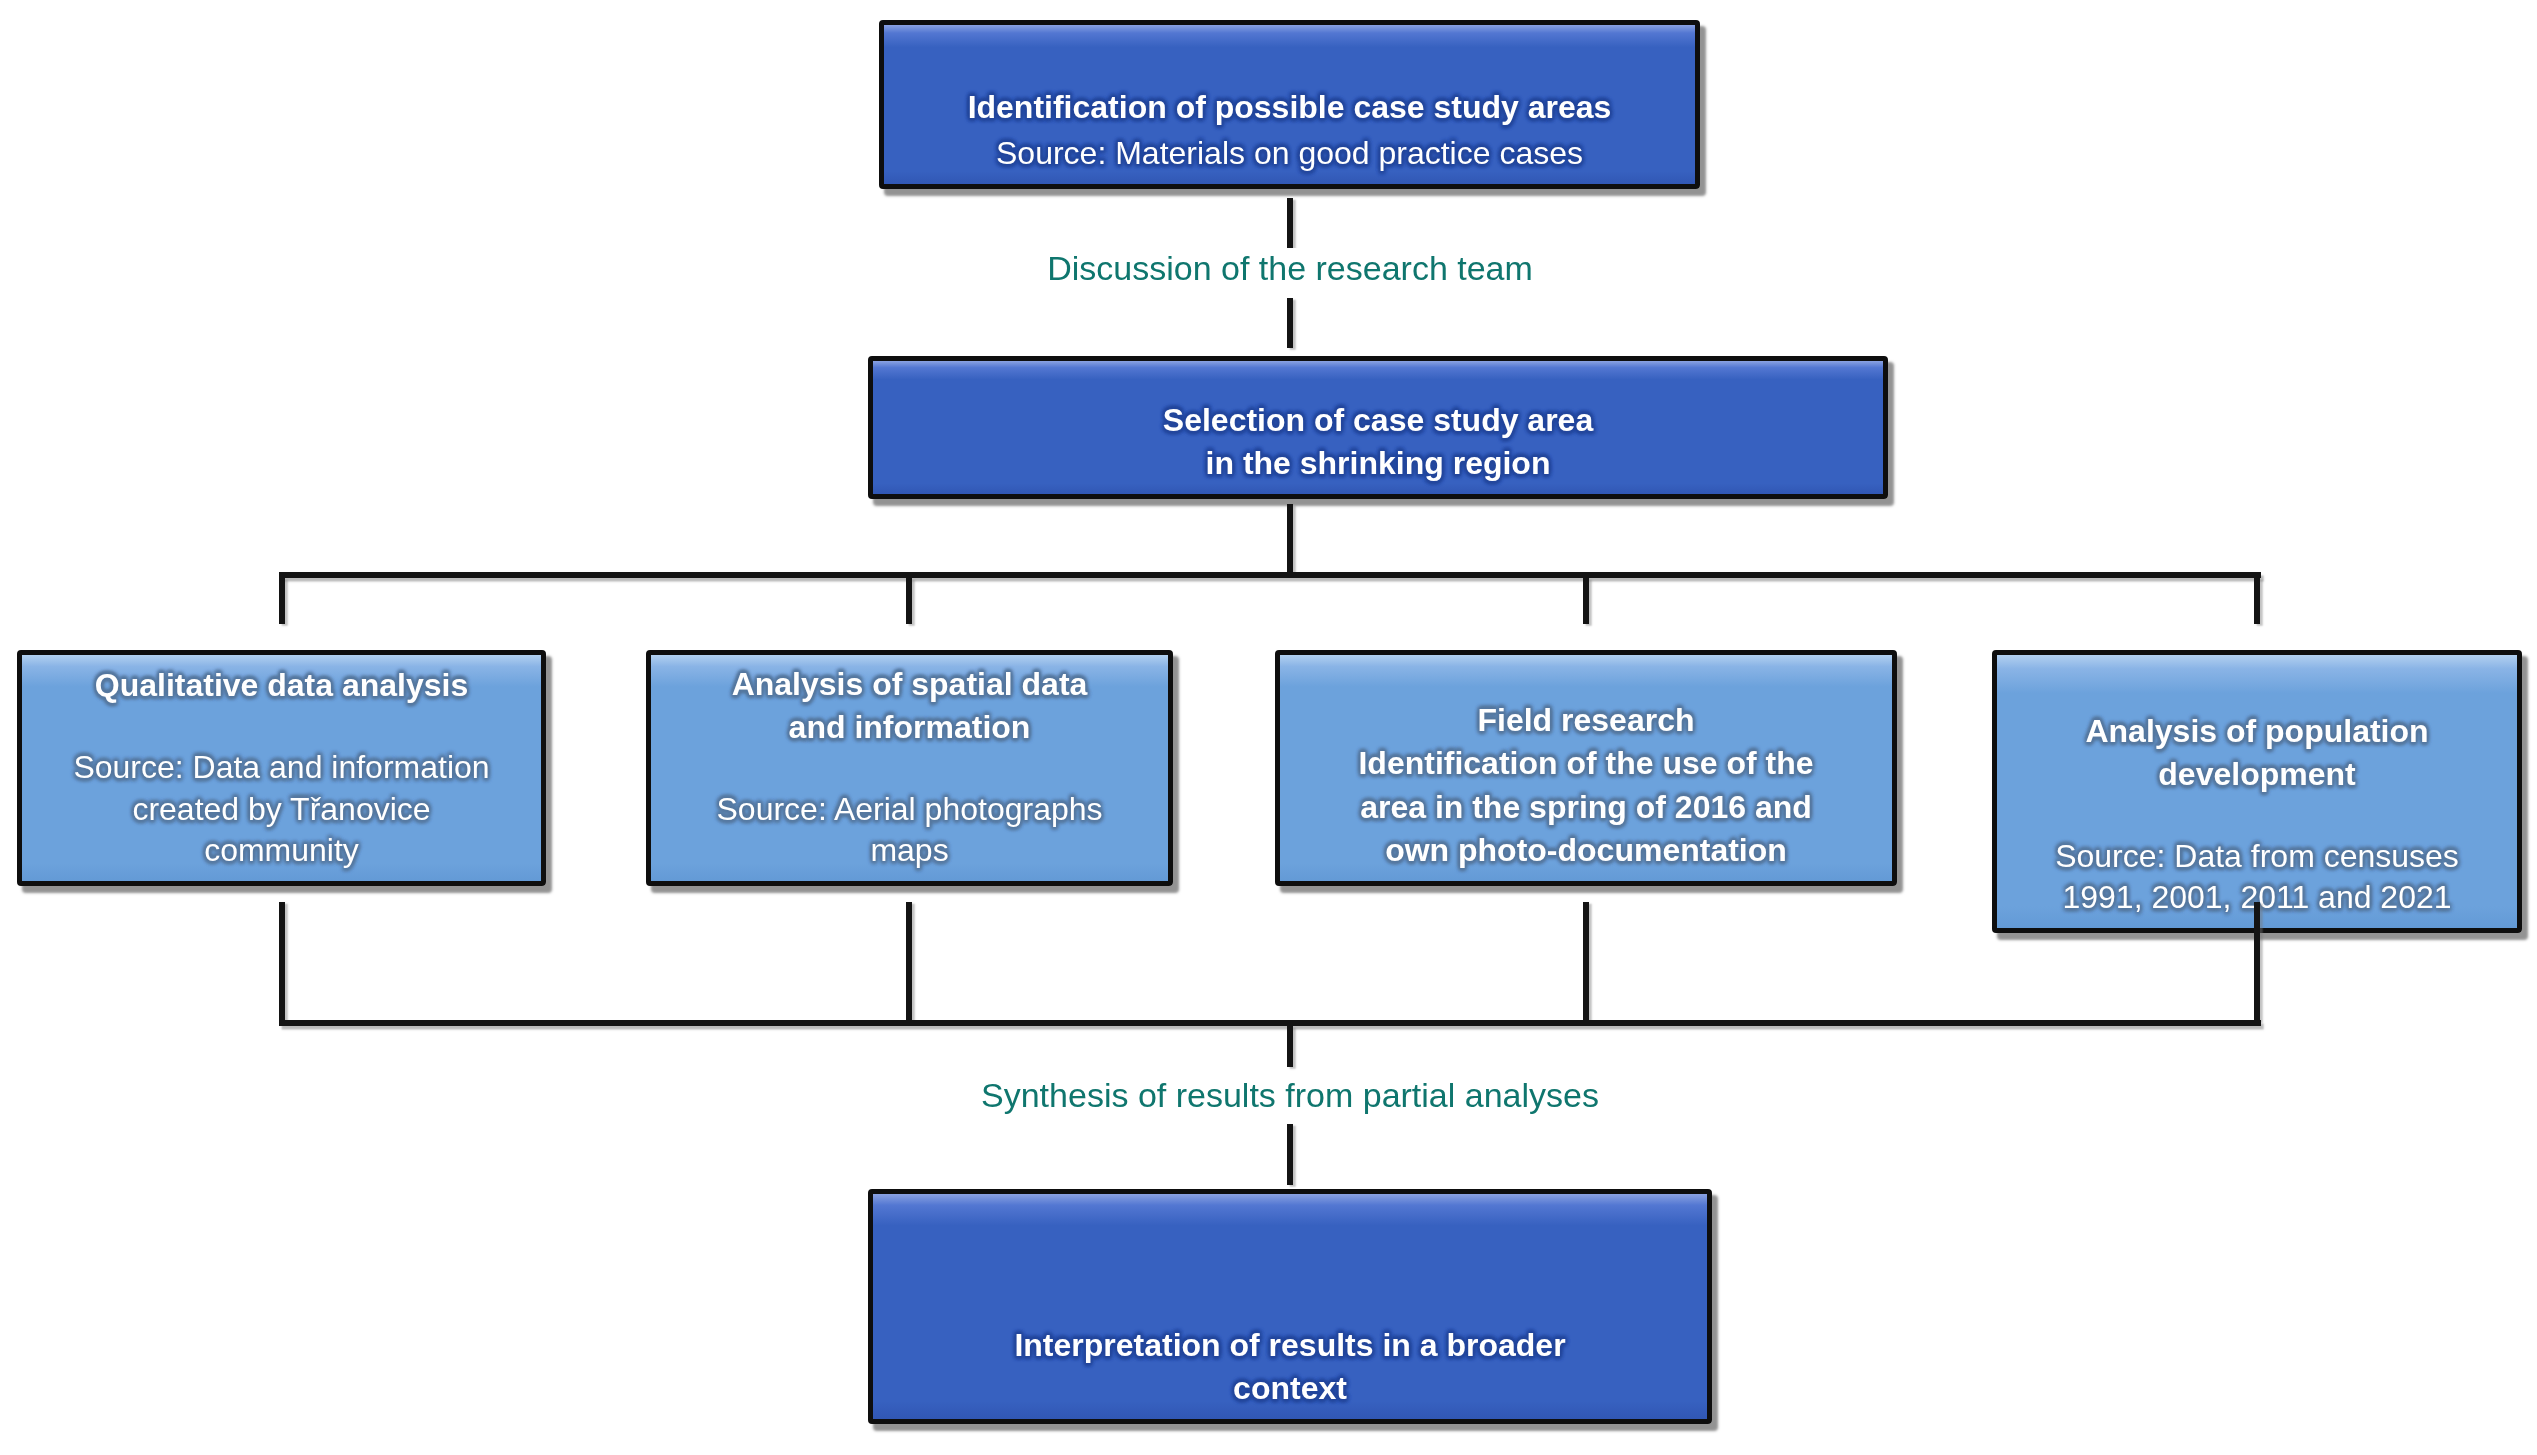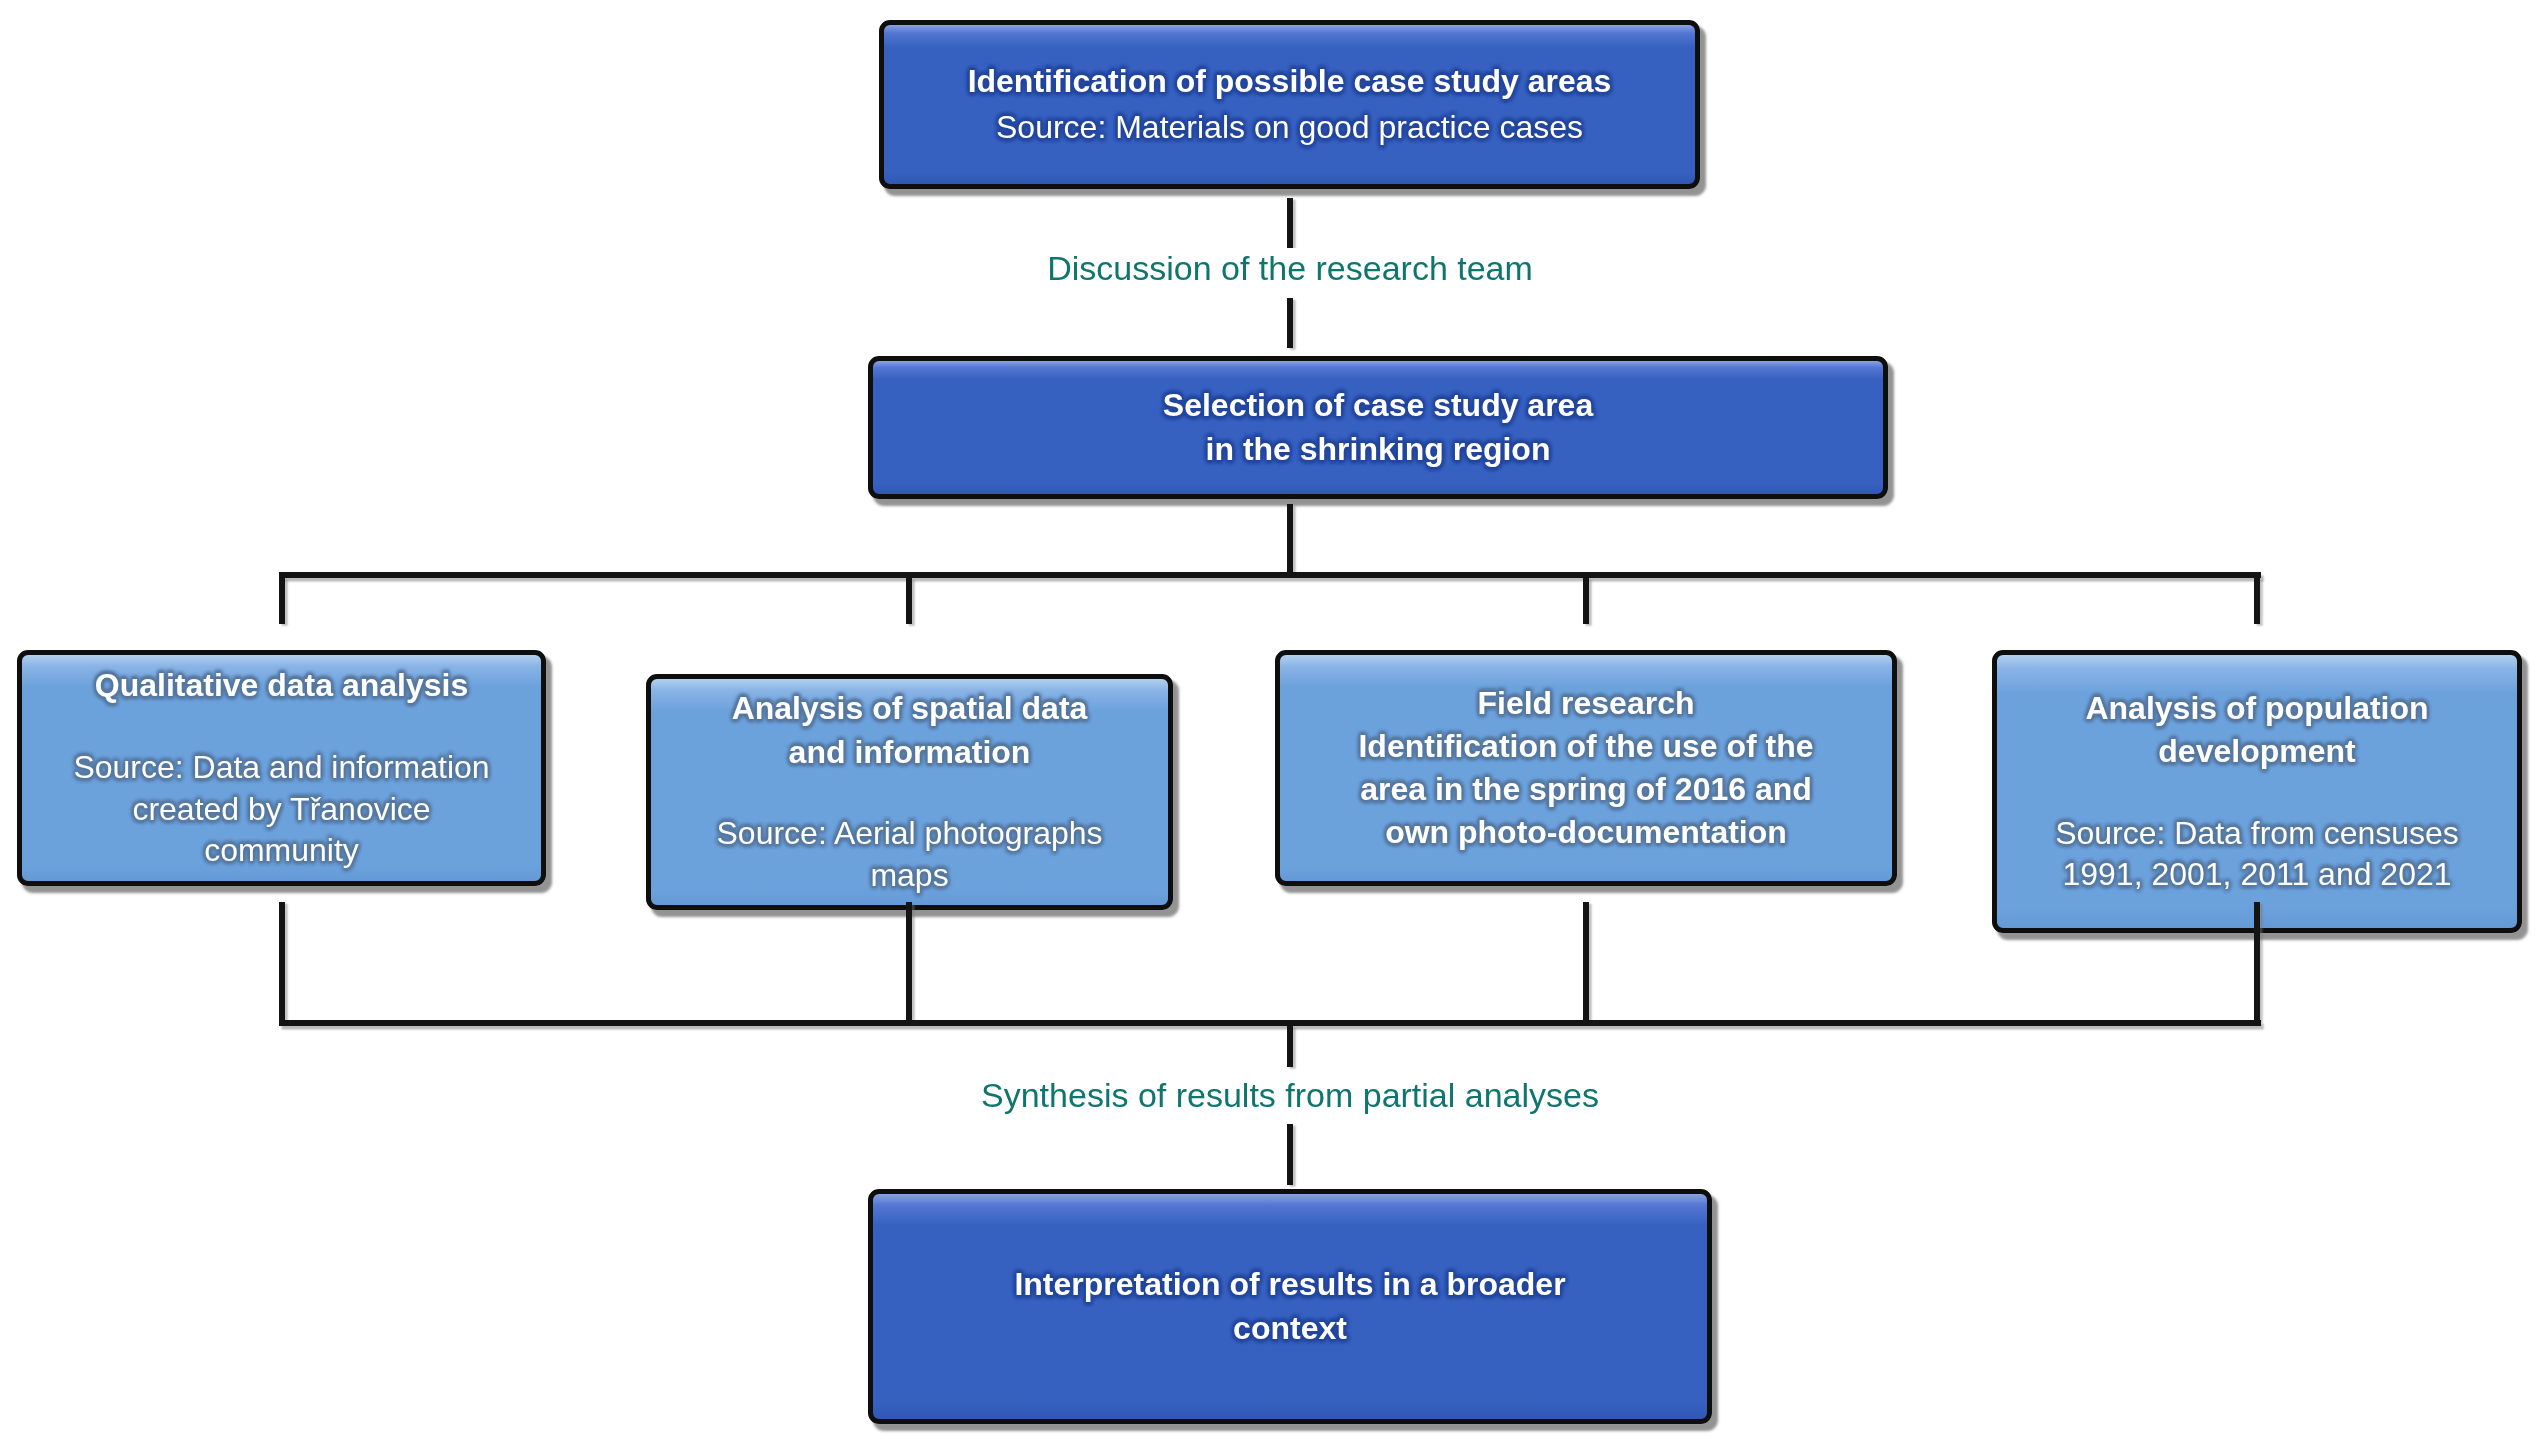--- a/index.html
+++ b/index.html
@@ -11,24 +11,24 @@
     background: #ffffff;
     font-family: "Liberation Sans", sans-serif;
     overflow: hidden;
   }
 
   
   .box {
     position: absolute;
     box-sizing: border-box;
     border: 5.3px solid #0e0e0e;
-    border-radius: 11px;
+    border-radius: 4px;
     display: flex;
     flex-direction: column;
-    justify-content: center;
+    justify-content: flex-end;
     align-items: center;
     text-align: center;
     padding: 9px 21.4px;
     box-shadow: 5.3px 6.2px 2.7px rgba(75, 75, 75, 0.6);
   }
   .box.dark {
     background: linear-gradient(180deg,
       #8son 0%, #3761c0 0%);
     background: linear-gradient(180deg,
       #8aa2e2 0%, #5377d2 5%, #3761c0 14%, #3761c0 92%, #3157b4 100%);
@@ -112,21 +112,21 @@
   <div class="vline" style="left:1583px; top:578px; height:46px;"></div>
   <div class="vline" style="left:2254px; top:578px; height:46px;"></div>
 
   <div class="box light" style="left:17px; top:650px; width:529px; height:236px;">
     <div class="title">Qualitative data analysis</div>
     <div class="source">Source: Data and information
 created by Třanovice
 community</div>
   </div>
 
-  <div class="box light" style="left:646px; top:674px; width:527px; height:236px;">
+  <div class="box light" style="left:646px; top:650px; width:527px; height:236px;">
     <div class="title">Analysis of spatial data
 and information</div>
     <div class="source">Source: Aerial photographs
 maps</div>
   </div>
 
   <div class="box light" style="left:1275px; top:650px; width:622px; height:236px;">
     <div class="title">Field research
 Identification of the use of the
 area in the spring of 2016 and

